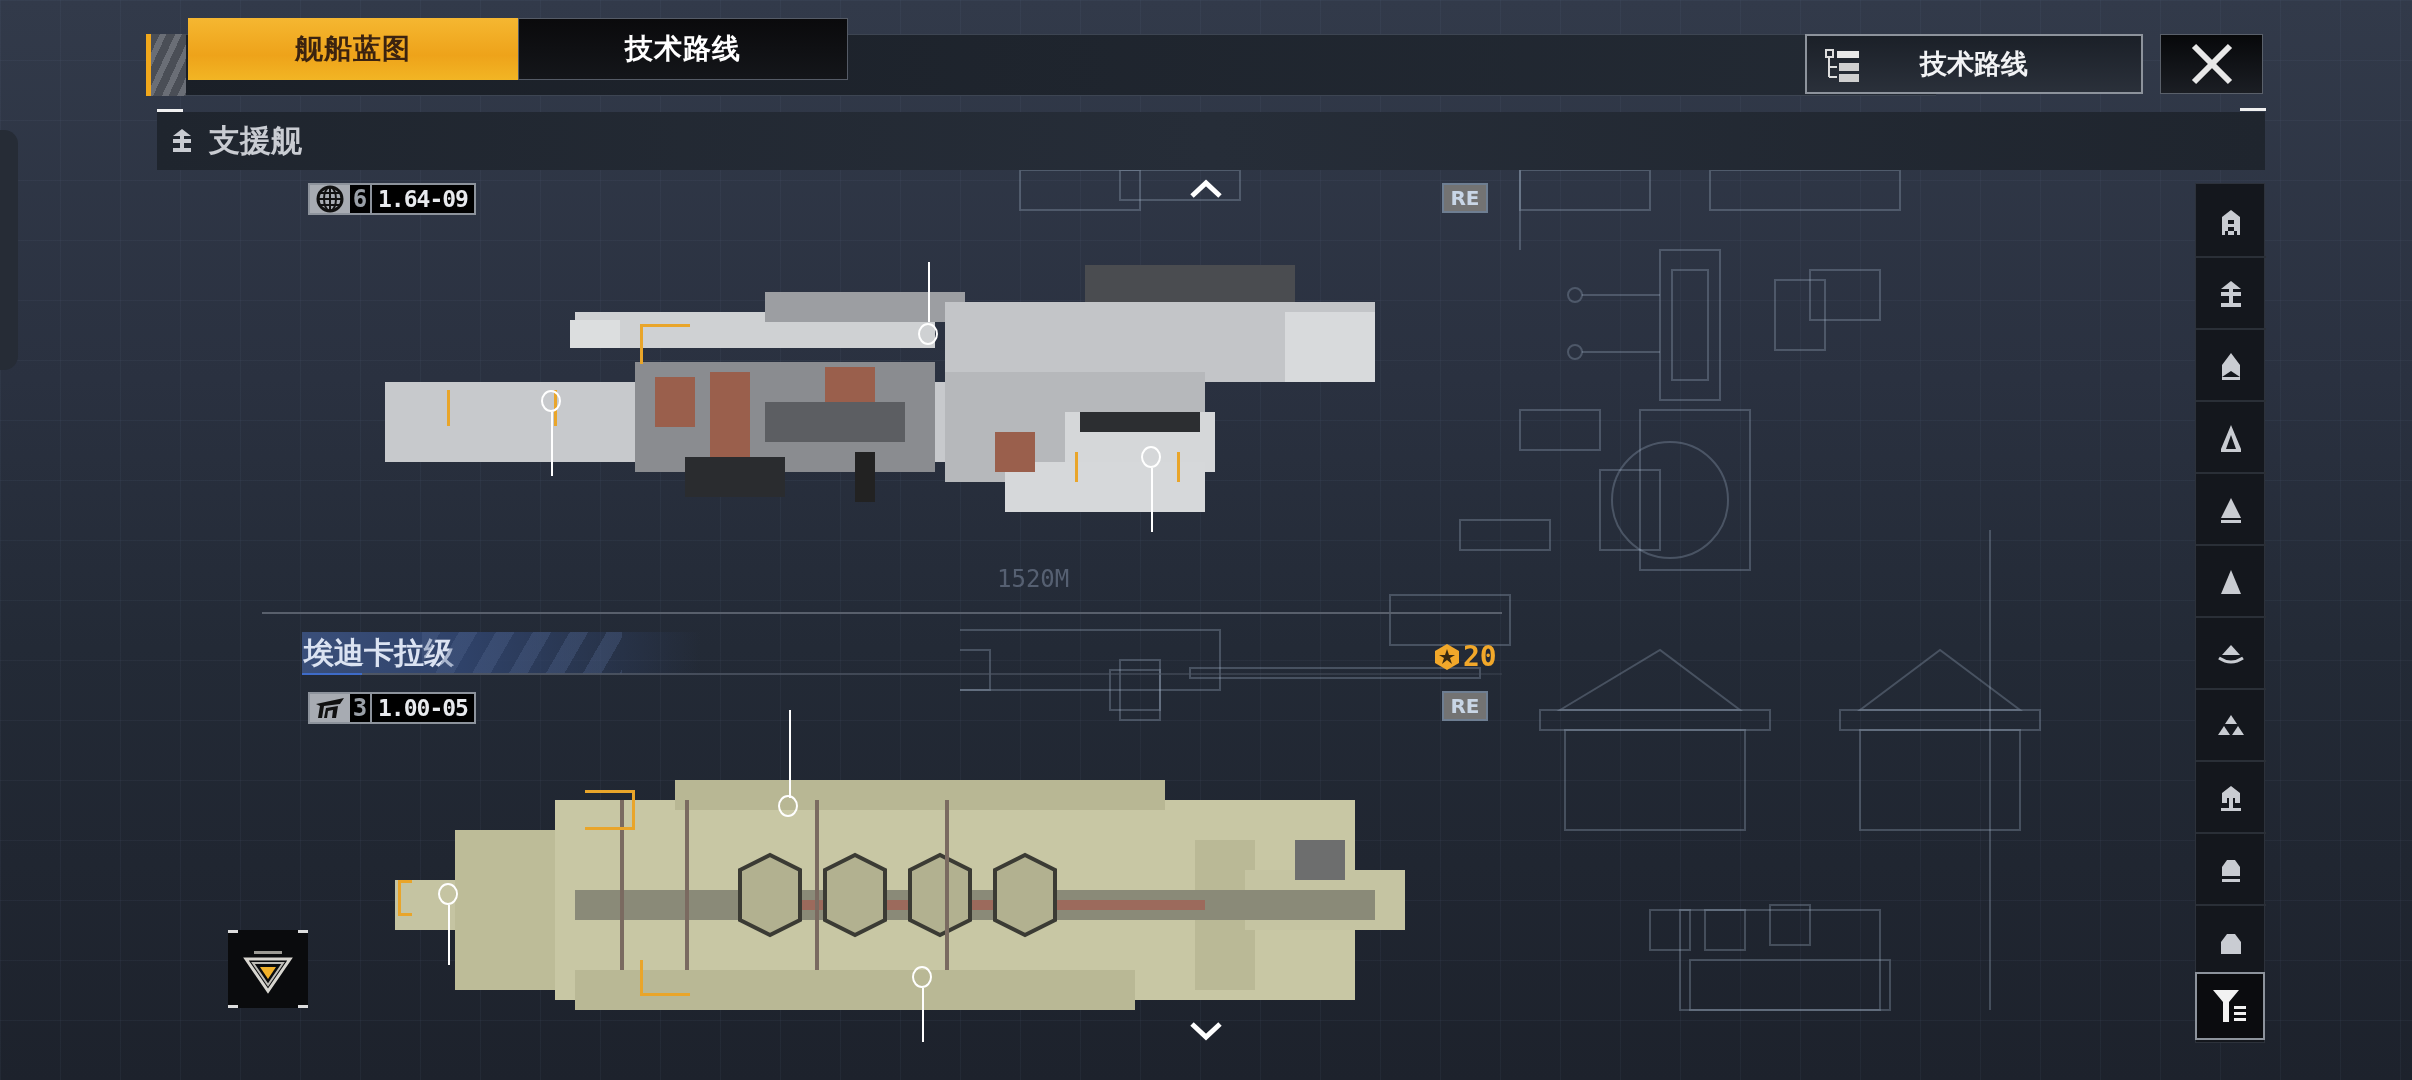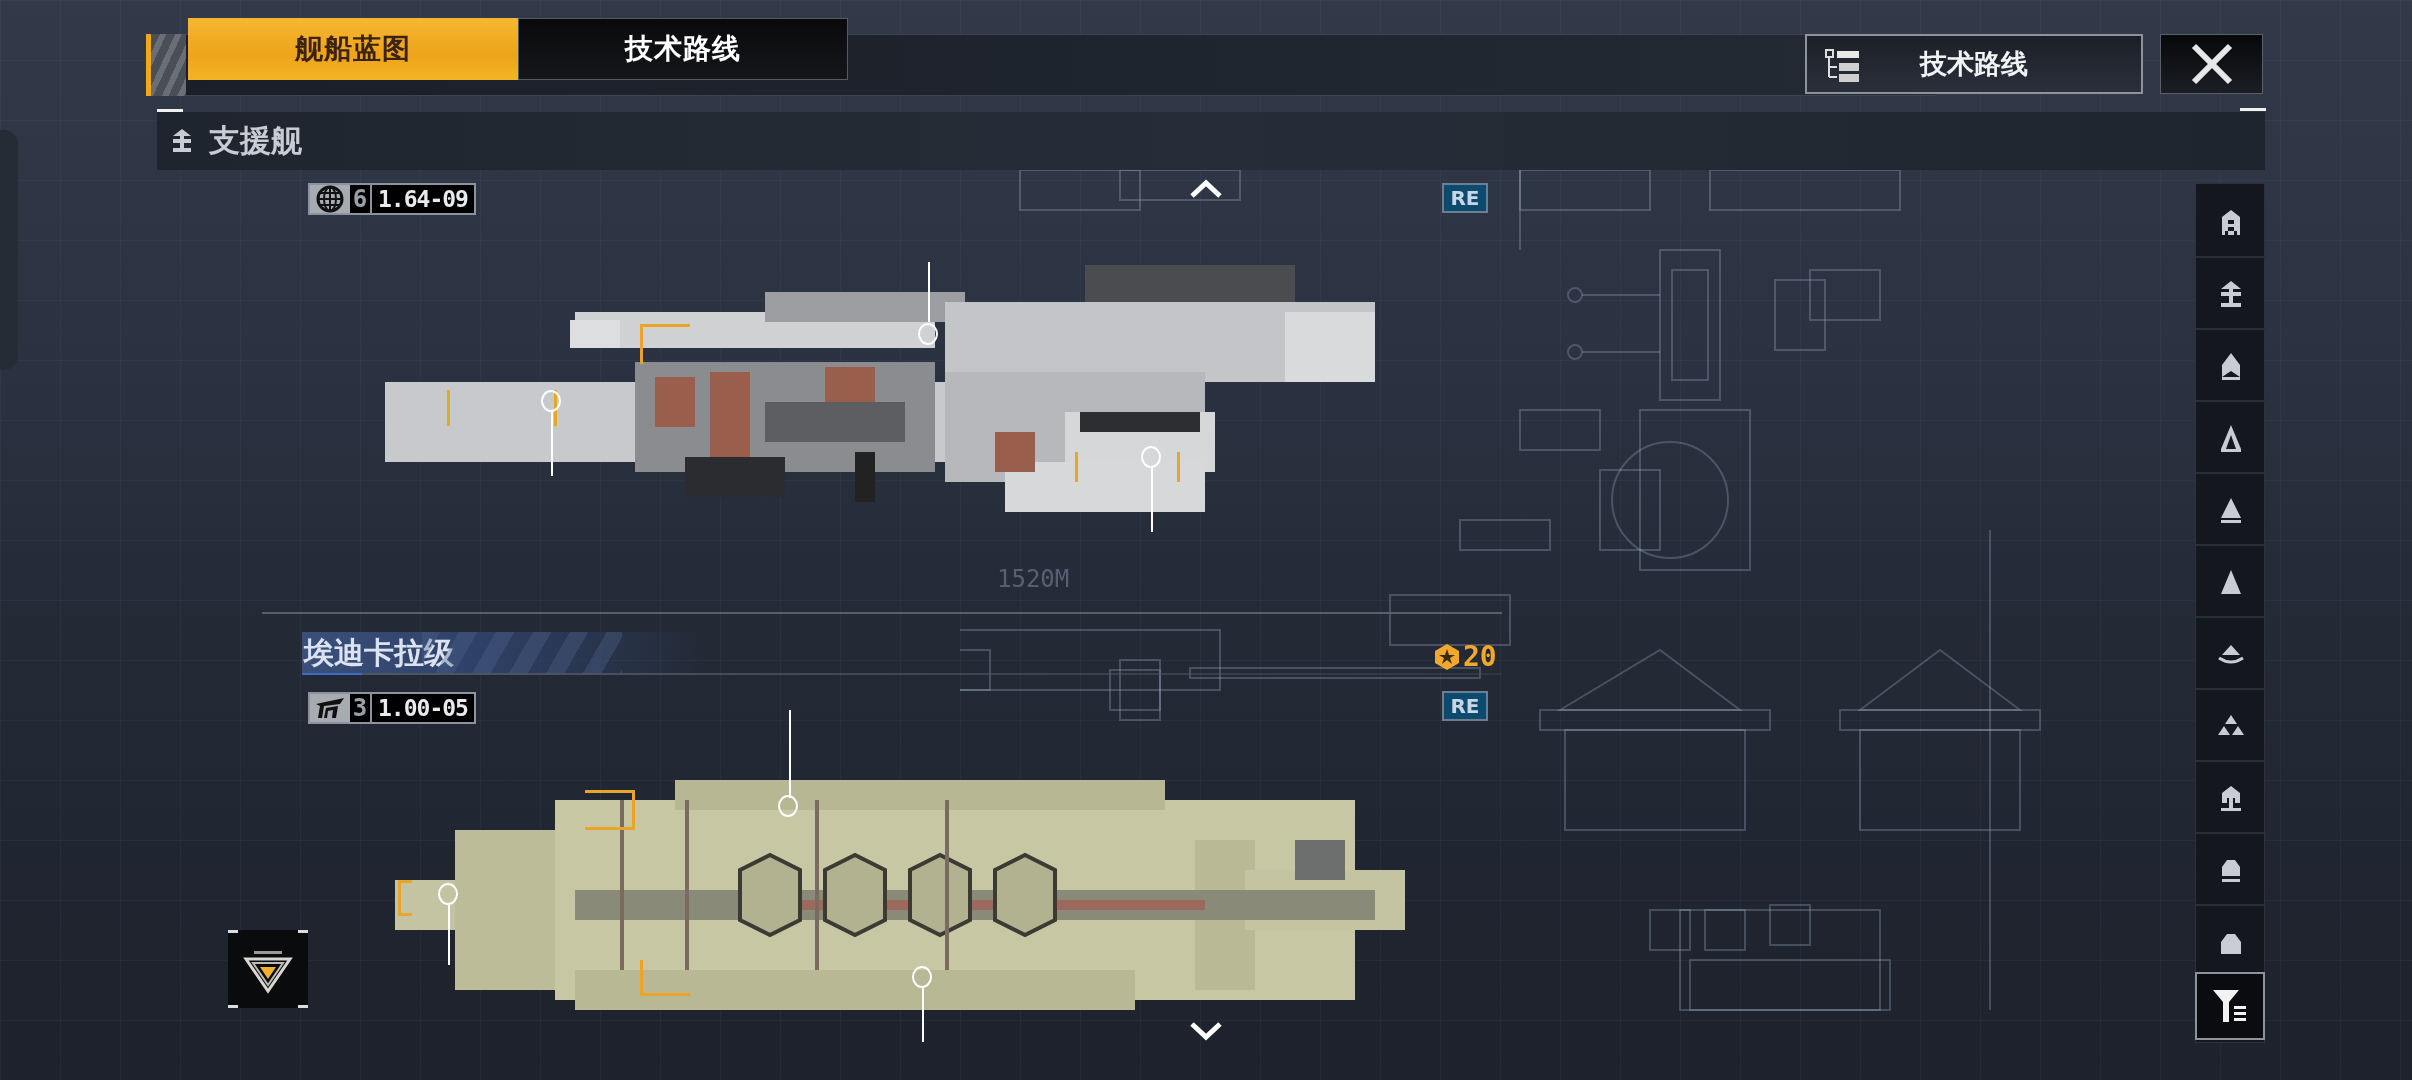--- a/index.html
+++ b/index.html
@@ -89,21 +89,21 @@
     width: 22px; color: #9aa0a8; font-family: "DejaVu Sans Mono", monospace;
     font-size: 24px; font-weight: bold; display: flex; align-items: center; justify-content: center;
     border-right: 2px solid #8d939c;
   }
   .code-box .code {
     padding: 0 6px; color: #e8eaee; font-family: "DejaVu Sans Mono", monospace;
     font-size: 23px; font-weight: bold; display: flex; align-items: center; letter-spacing: -1px;
   }
   .re-badge {
     position: absolute; width: 46px; height: 30px;
-    border: 2px solid #6e7e92; background: #0c4a6e;
+    border: 2px solid #6e7e92; background: #737373;
     color: #c9d6e6; font-weight: bold; font-size: 20px;
     display: flex; align-items: center; justify-content: center;
   }
   .ship-name {
     position: absolute; left: 302px; top: 632px; width: 400px; height: 42px;
     background: linear-gradient(90deg, #3a4f7a 0%, #2f4269 40%, rgba(40,52,80,0) 100%);
     font-size: 30px; font-weight: bold; color: #dbe3f2; padding-left: 2px;
     display: flex; align-items: center;
   }
   .ship-name::after {

